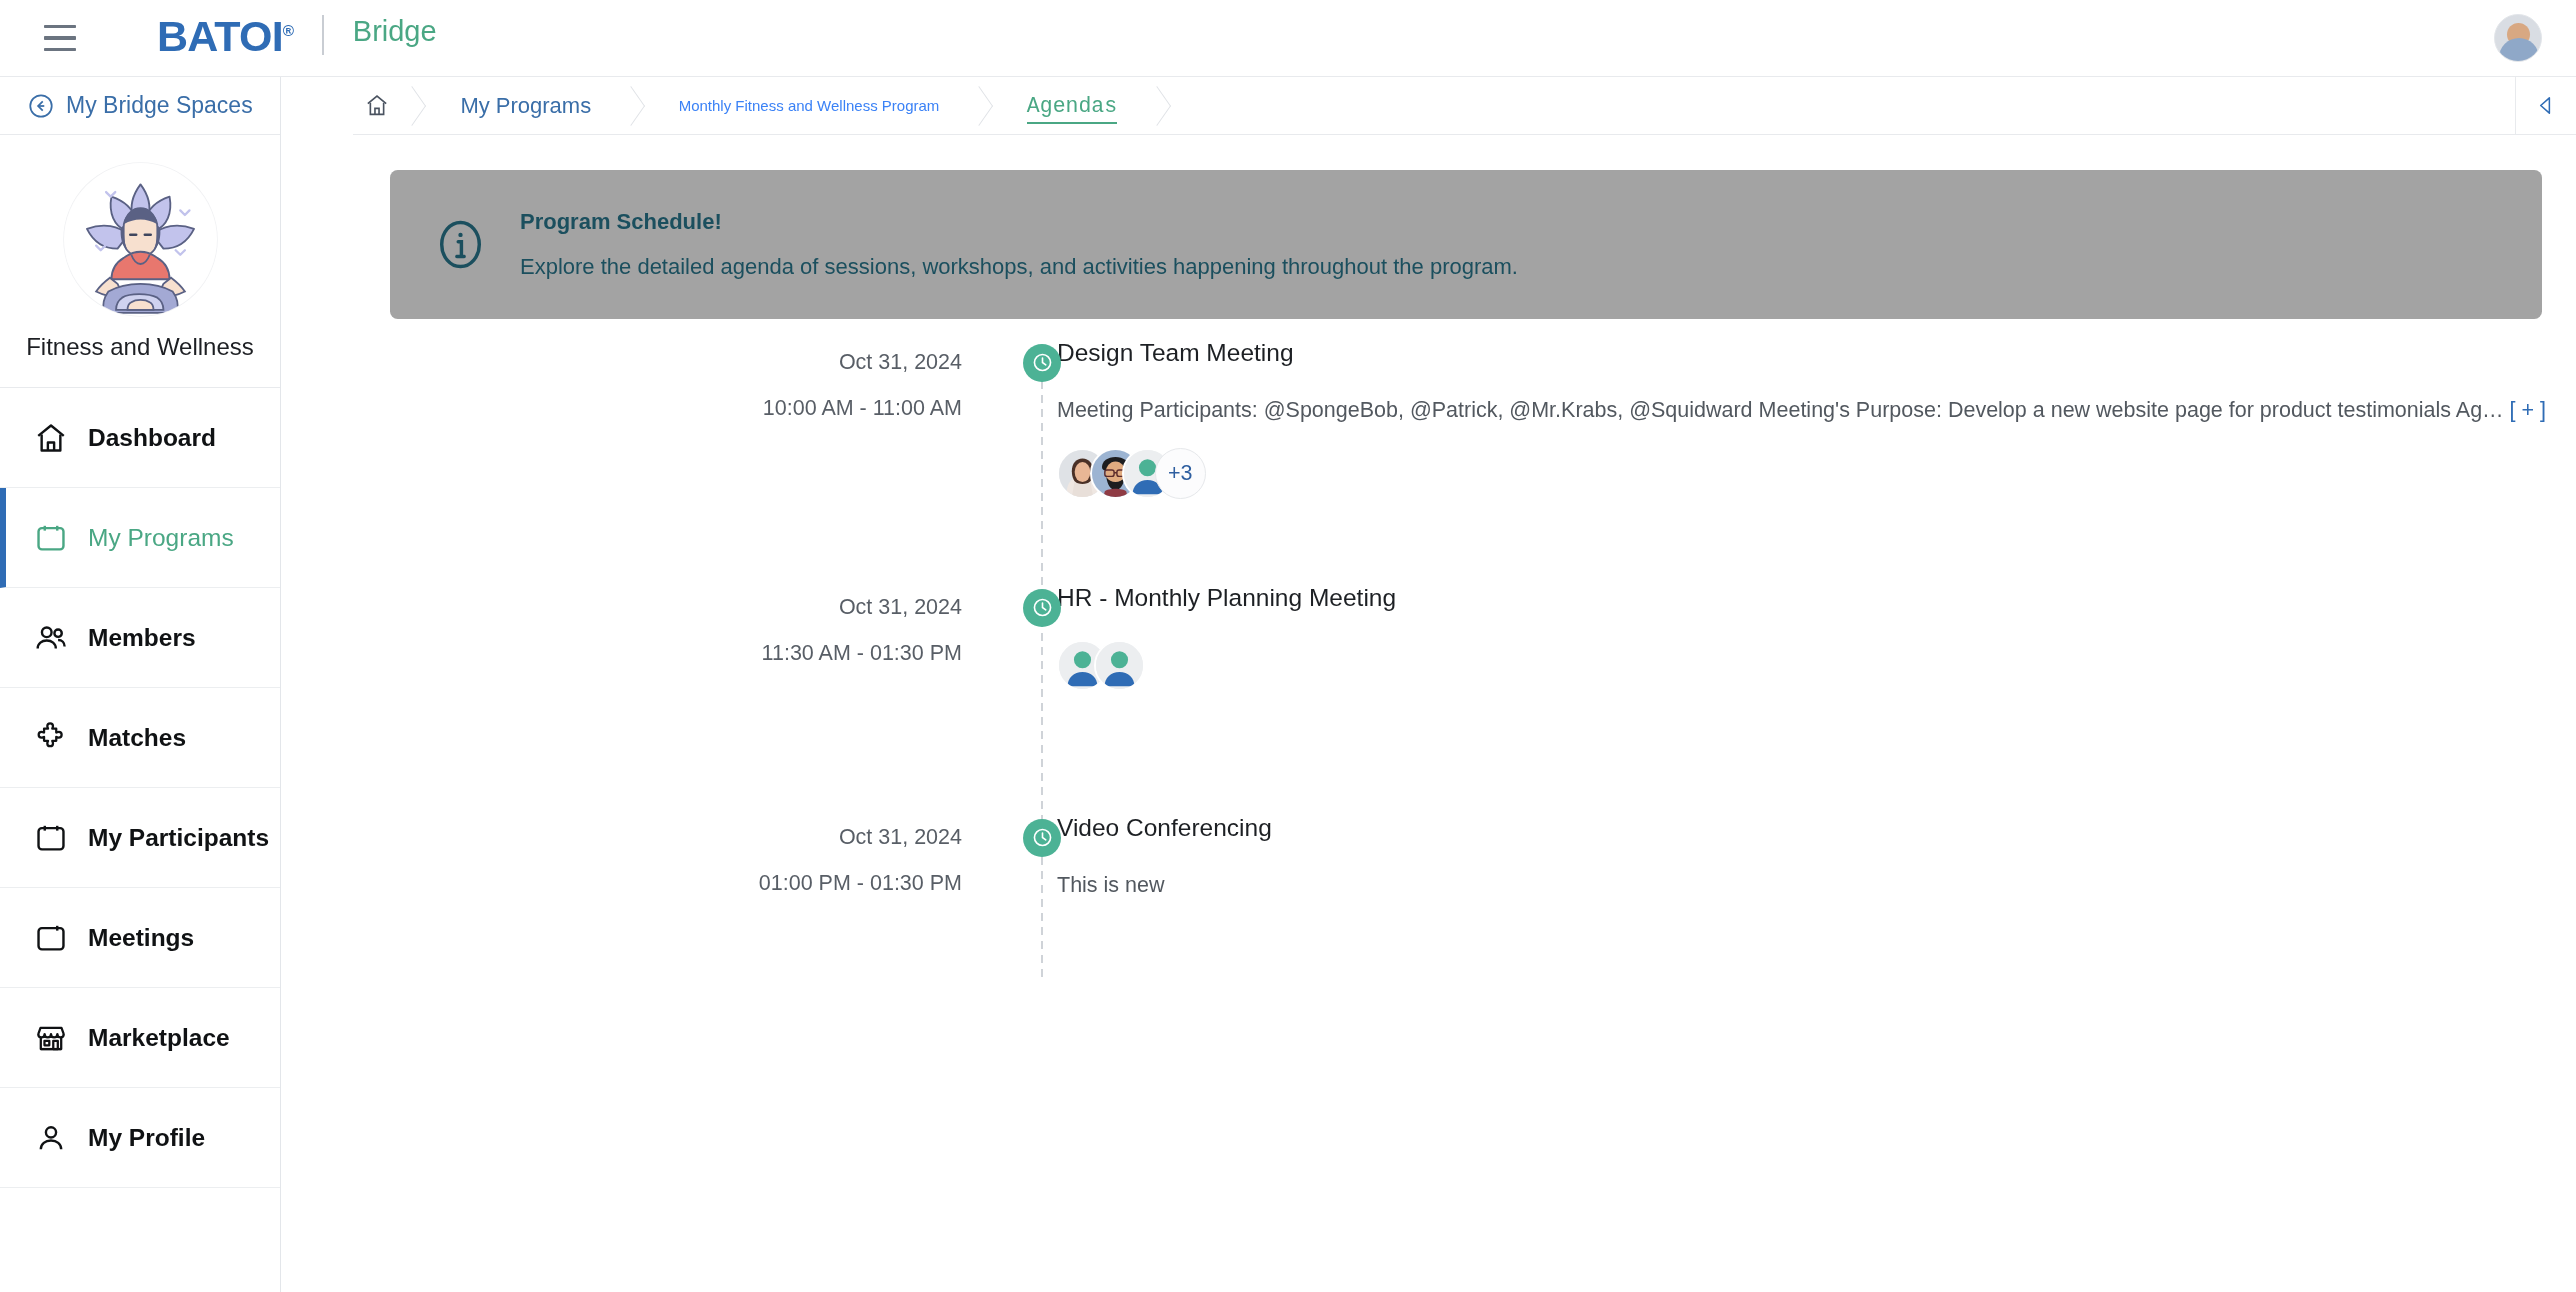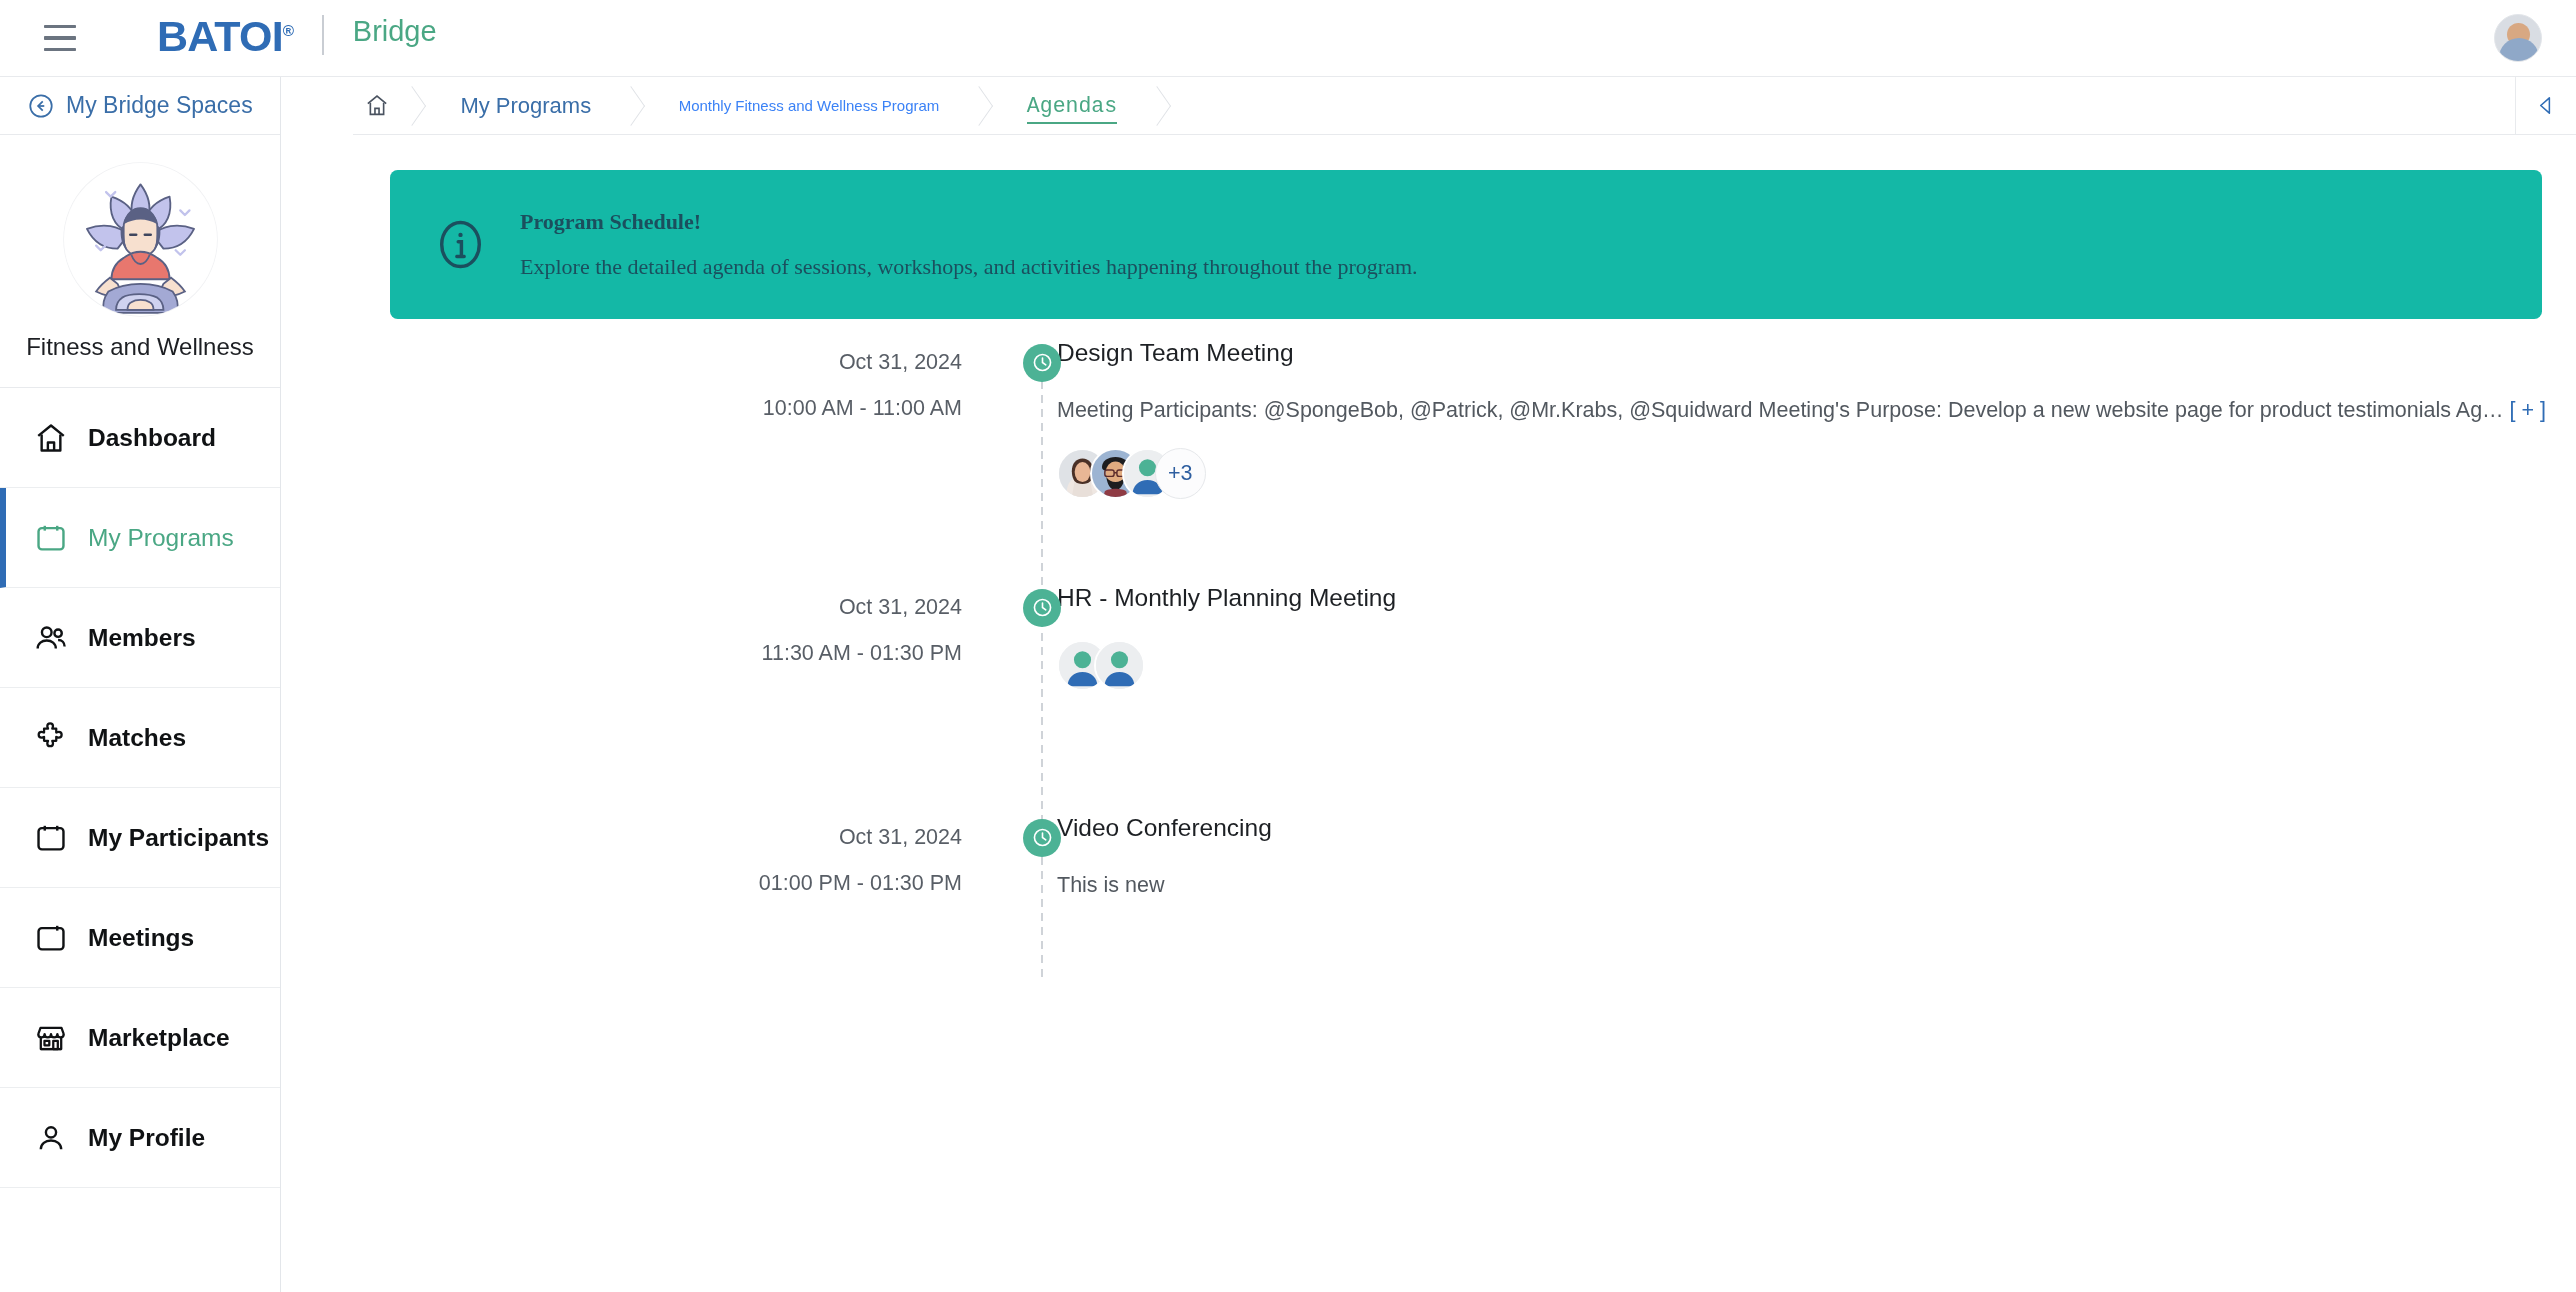--- a/index.html
+++ b/index.html
@@ -133,25 +133,24 @@
   .nav-item.active .nav-label { color: #4aa784; font-weight: 400; }
 
   
   .main {
     position: absolute; top: 135px; left: 353px;
     width: 2223px; height: 1158px;
     background: #ffffff; overflow: hidden;
   }
   .notice {
     margin: 35px 34px 0 37px;
-    background: #14b8a6; border-radius: 7.7px;
+    background: #a3a3a3; border-radius: 7.7px;
     padding: 31px 0 31px 43px;
     display: flex; align-items: center;
     min-height: 149px;
-    font-family: Liberation Serif, serif;
   }
   .notice-icon { width: 55px; height: 55px; flex: none; margin-right: 32px; }
   .notice-icon svg { width: 55px; height: 55px; }
   .notice-title { font-size: 22px; font-weight: 700; color: #1b4f5e; margin-bottom: 18.4px; }
   .notice-body { font-size: 22px; color: #1b4f5e; }
 
   
   .timeline { position: relative; margin-top: 20px; padding-bottom: 46px; }
   .tl-line {
     position: absolute; left: 688px; top: 28px; bottom: 0;

